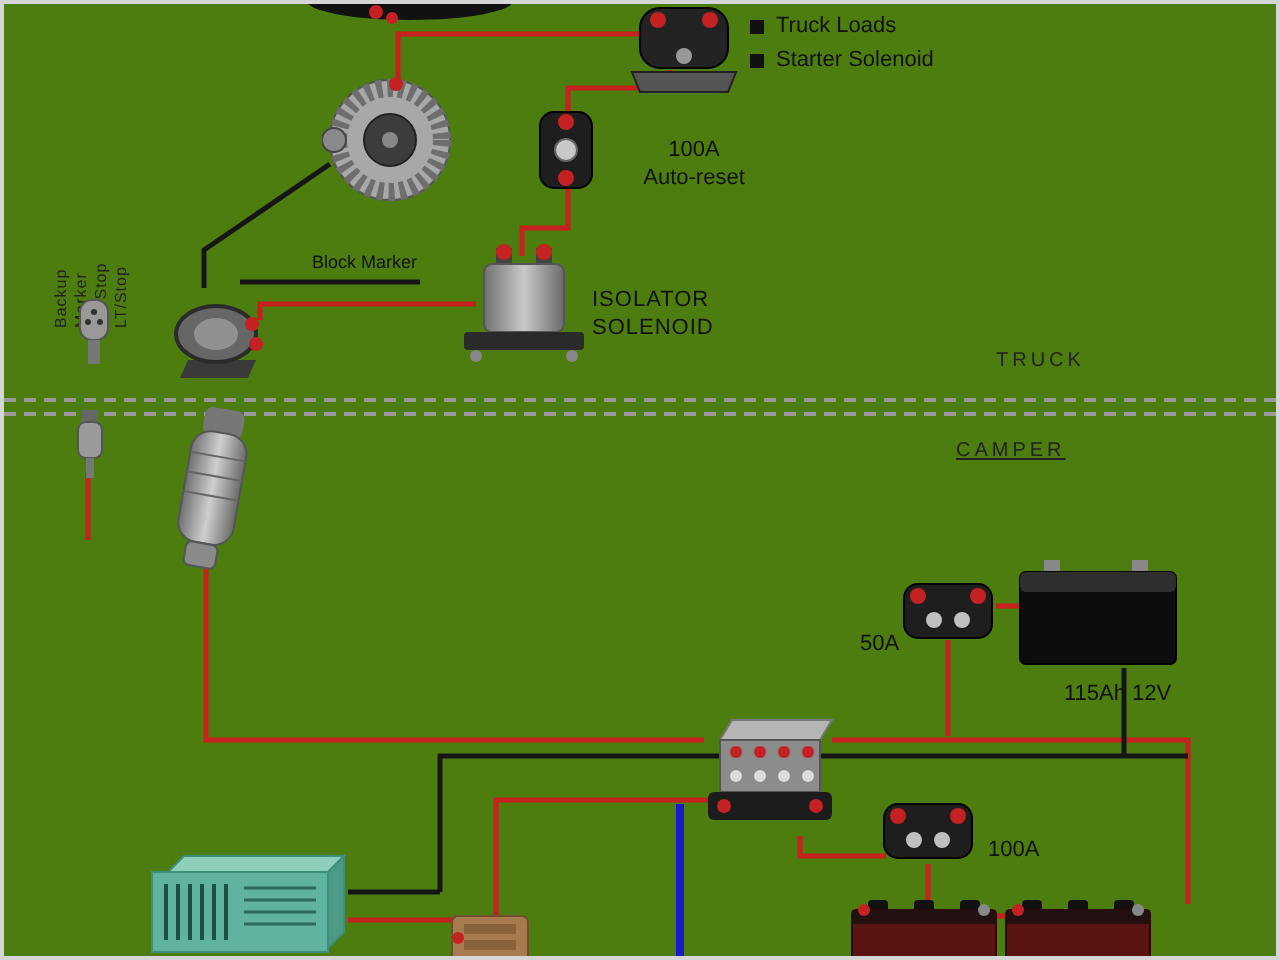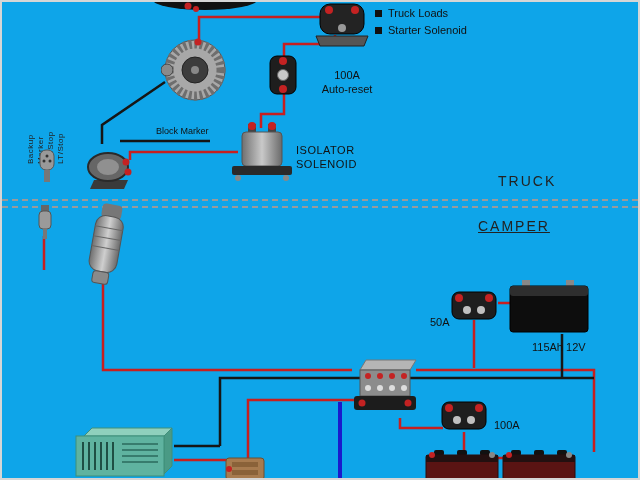--- a/index.html
+++ b/index.html
@@ -1,25 +1,25 @@
 <!DOCTYPE html>
 <html style="--wire-red: #c81f1f; --wire-black: #161616; --wire-blue: #1a1acc; --converter-green: #5fb3a0; --terminal-red: #c42222;"><head>
 <meta charset="utf-8">
 <style>
   html,body{margin:0;padding:0;background:#fff;}
   #canvas{
     position:relative;width:640px;height:480px;overflow:hidden;
-    background:#0ea5e9;border:2px solid #d6d6d6;box-sizing:border-box;
+    background:#4d7c0f;border:2px solid #d6d6d6;box-sizing:border-box;
     font-family:"Liberation Sans",sans-serif;color:#111;
   }
   .comp{position:absolute;}
   .comp svg{display:block;width:100%;height:100%;}
   .lbl{position:absolute;font-size:11px;line-height:14px;white-space:pre-line;color:#111;}
   .lbl.small{font-size:9px;line-height:10px;}
-  .lbl.section{font-size:14px;letter-spacing:2px;color:#222;}
+  .lbl.section{font-size:10px;letter-spacing:2px;color:#222;}
   .lbl.center{text-align:center;}
   .bullet{position:absolute;width:7px;height:7px;background:#111;}
   .pin-label{
     position:absolute;writing-mode:vertical-rl;transform:rotate(180deg);
     font-size:8px;color:#222;height:58px;letter-spacing:.5px;
   }
   .dash{position:absolute;left:0;width:100%;border-top:2px dashed #9a9a9a;height:0;}
   #wires{position:absolute;left:0;top:0;width:640px;height:480px;}
   polyline{fill:none;stroke-linecap:butt;stroke-linejoin:miter;}
   .wr{stroke:var(--wire-red,#c81f1f);stroke-width:2.5;}

